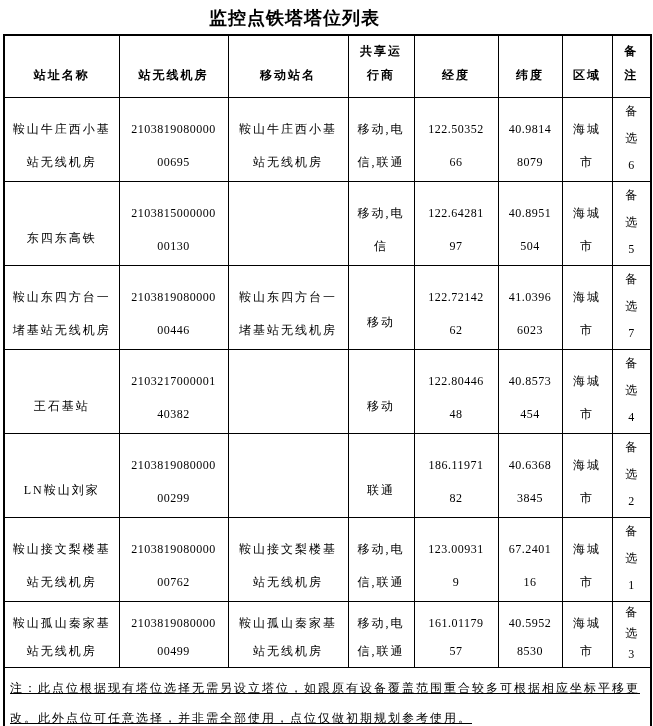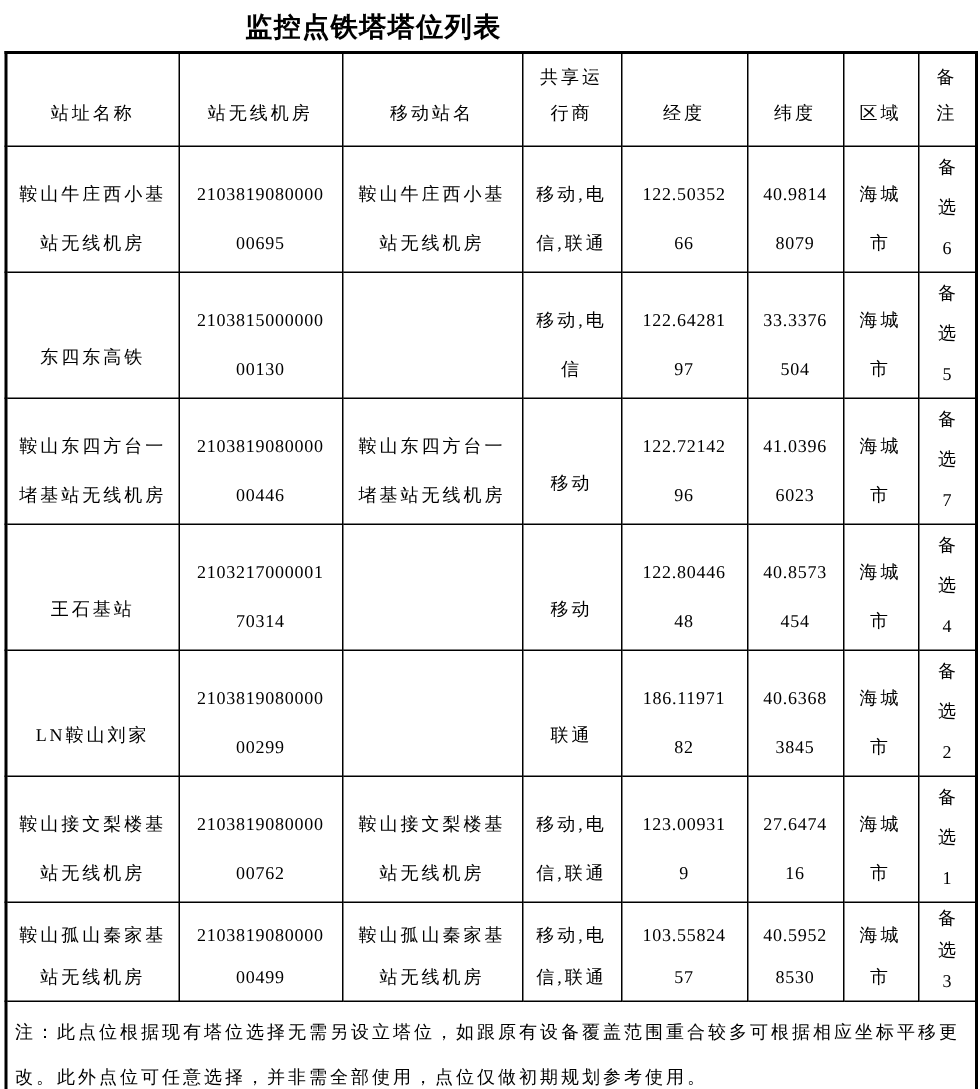--- a/index.html
+++ b/index.html
@@ -3,21 +3,21 @@
 <meta charset="utf-8">
 <style>
   * { margin: 0; padding: 0; box-sizing: border-box; }
   html, body { background: #ffffff; }
   body {
     width: 653px; height: 726px;
     font-family: "Liberation Serif", "DejaVu Serif", serif;
     color: #000000;
   }
   .page {
-    width: 562px; height: 726px;
+    width: 653px; height: 726px;
     background: #ffffff;
     padding: 0 3px;
   }
   .doc-title {
     height: 34px;
     line-height: 36px;
     text-align: center;
     font-family: "Liberation Sans", "DejaVu Sans", sans-serif;
     font-weight: 700;
     font-size: 18px;
@@ -38,36 +38,37 @@
     padding: 0 2px 2px 2px;
     overflow: hidden;
   }
   .line {
     font-size: 12px;
     line-height: 33px;
     letter-spacing: 2px;
     white-space: nowrap;
   }
   thead th { padding-bottom: 10px; }
-  thead th .line { line-height: 24px; }
+  thead th .line { line-height: 24px; font-weight: bold; }
   td.num .line { letter-spacing: 0.5px; }
   td.remark .line { line-height: 27px; letter-spacing: 0; }
   td.vbottom { padding-bottom: 14px; margin-top: 36px; }
   td.vbottom .line { line-height: 26px; }
   tr.short td .line { line-height: 28px; }
   tr.short td.remark .line { line-height: 21px; }
   td.footnote {
     text-align: left;
     vertical-align: top;
     padding: 5px 4px 4px 5px;
   }
   td.footnote .line {
     line-height: 30px;
     letter-spacing: 2px;
     white-space: nowrap;
+    text-decoration: underline;
   }
 </style>
 </head>
 <body>
 
 <div class="page">
   <div class="doc-title">监控点铁塔塔位列表</div>
   <table class="grid">
     <colgroup>
       <col style="width:115px">
@@ -156,21 +157,21 @@
           <td></td>
           <td>
             <div class="line">移动,电</div>
             <div class="line">信</div>
           </td>
           <td class="num">
             <div class="line">122.64281</div>
             <div class="line">97</div>
           </td>
           <td class="num">
-            <div class="line">33.3376</div>
+            <div class="line">40.8951</div>
             <div class="line">504</div>
           </td>
           <td>
             <div class="line">海城</div>
             <div class="line">市</div>
           </td>
           <td class="remark">
             <div class="line">备</div>
             <div class="line">选</div>
             <div class="line">5</div>
@@ -187,21 +188,21 @@
           </td>
           <td>
             <div class="line">鞍山东四方台一</div>
             <div class="line">堵基站无线机房</div>
           </td>
           <td class="vbottom">
             <div class="line">移动</div>
           </td>
           <td class="num">
             <div class="line">122.72142</div>
-            <div class="line">96</div>
+            <div class="line">62</div>
           </td>
           <td class="num">
             <div class="line">41.0396</div>
             <div class="line">6023</div>
           </td>
           <td>
             <div class="line">海城</div>
             <div class="line">市</div>
           </td>
           <td class="remark">
@@ -209,21 +210,21 @@
             <div class="line">选</div>
             <div class="line">7</div>
           </td>
         </tr>
         <tr style="height: 83px;">
           <td class="vbottom">
             <div class="line">王石基站</div>
           </td>
           <td class="num">
             <div class="line">2103217000001</div>
-            <div class="line">70314</div>
+            <div class="line">40382</div>
           </td>
           <td></td>
           <td class="vbottom">
             <div class="line">移动</div>
           </td>
           <td class="num">
             <div class="line">122.80446</div>
             <div class="line">48</div>
           </td>
           <td class="num">
@@ -285,21 +286,21 @@
           </td>
           <td>
             <div class="line">移动,电</div>
             <div class="line">信,联通</div>
           </td>
           <td class="num">
             <div class="line">123.00931</div>
             <div class="line">9</div>
           </td>
           <td class="num">
-            <div class="line">27.6474</div>
+            <div class="line">67.2401</div>
             <div class="line">16</div>
           </td>
           <td>
             <div class="line">海城</div>
             <div class="line">市</div>
           </td>
           <td class="remark">
             <div class="line">备</div>
             <div class="line">选</div>
             <div class="line">1</div>
@@ -316,21 +317,21 @@
           </td>
           <td>
             <div class="line">鞍山孤山秦家基</div>
             <div class="line">站无线机房</div>
           </td>
           <td>
             <div class="line">移动,电</div>
             <div class="line">信,联通</div>
           </td>
           <td class="num">
-            <div class="line">103.55824</div>
+            <div class="line">161.01179</div>
             <div class="line">57</div>
           </td>
           <td class="num">
             <div class="line">40.5952</div>
             <div class="line">8530</div>
           </td>
           <td>
             <div class="line">海城</div>
             <div class="line">市</div>
           </td>

